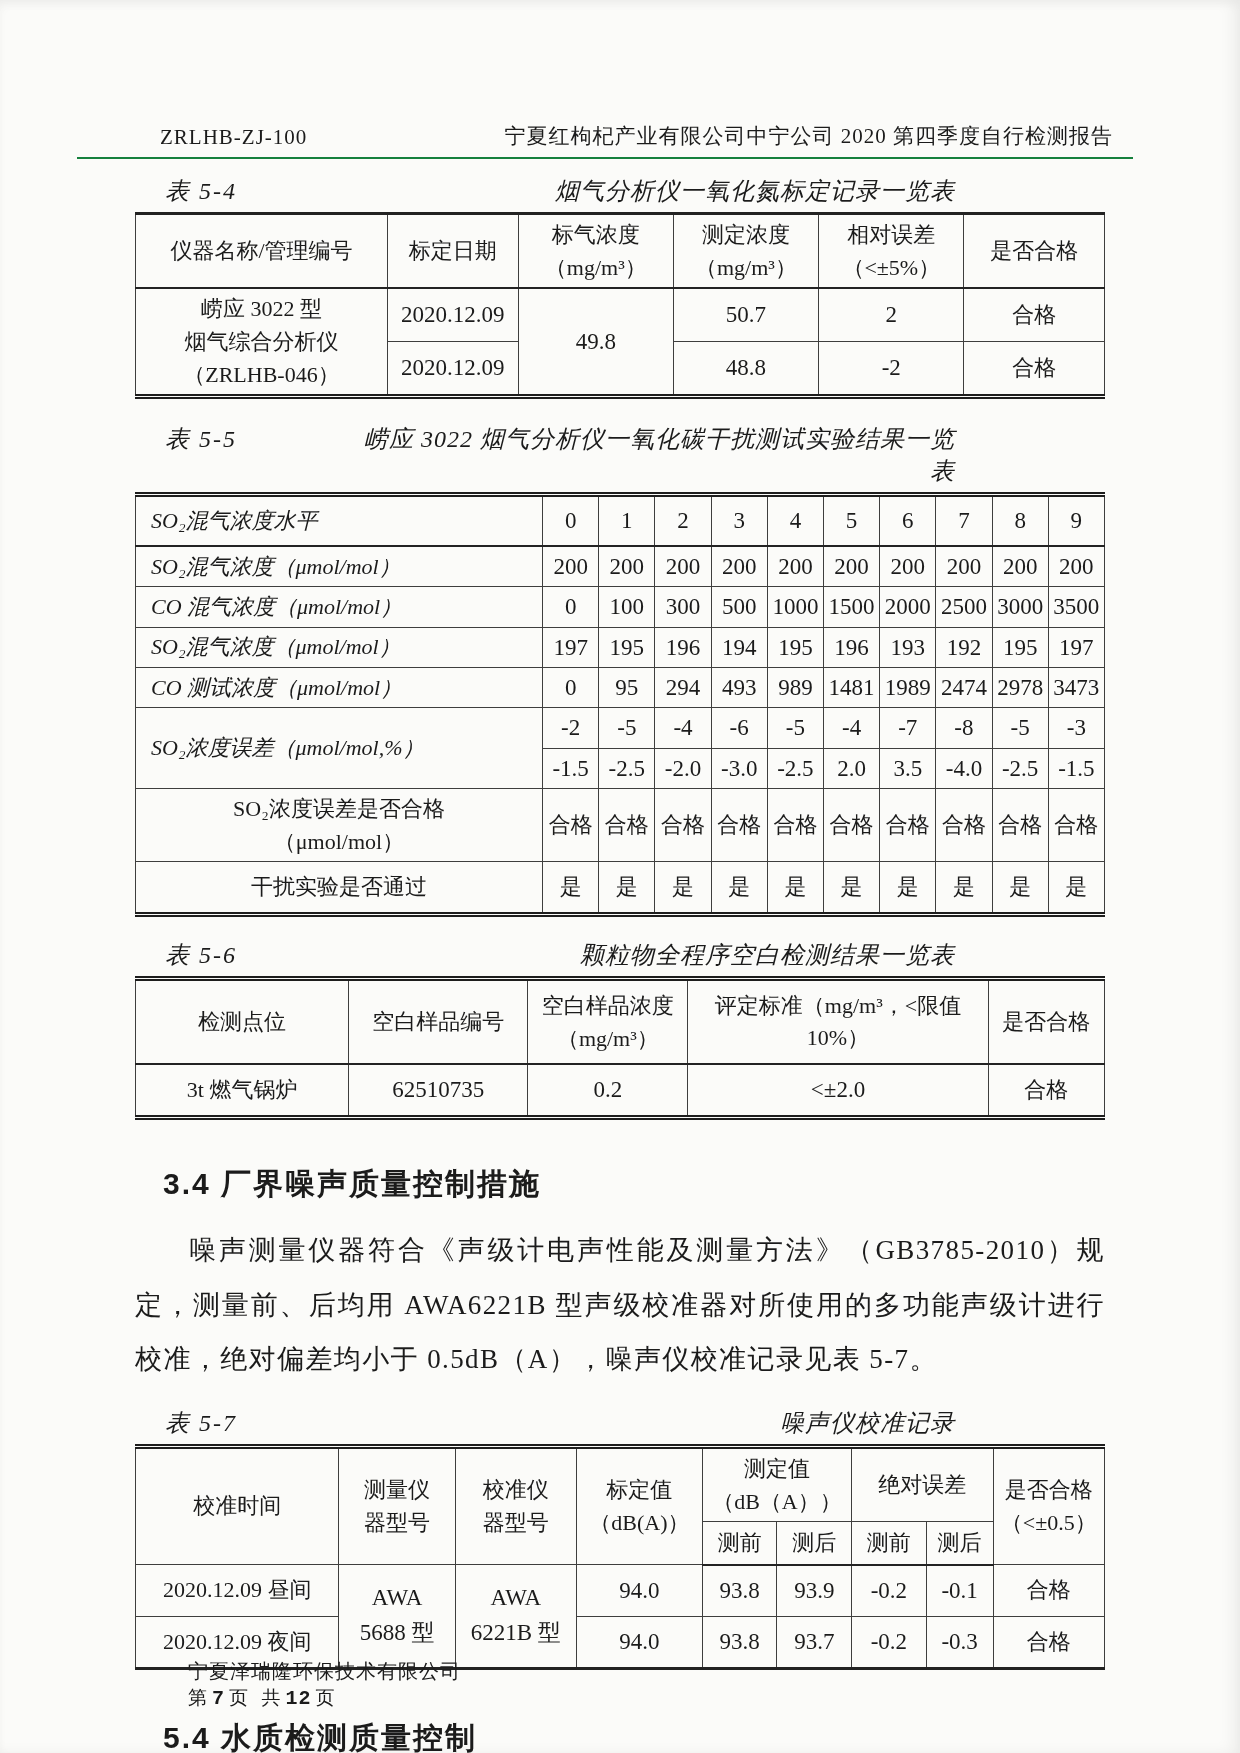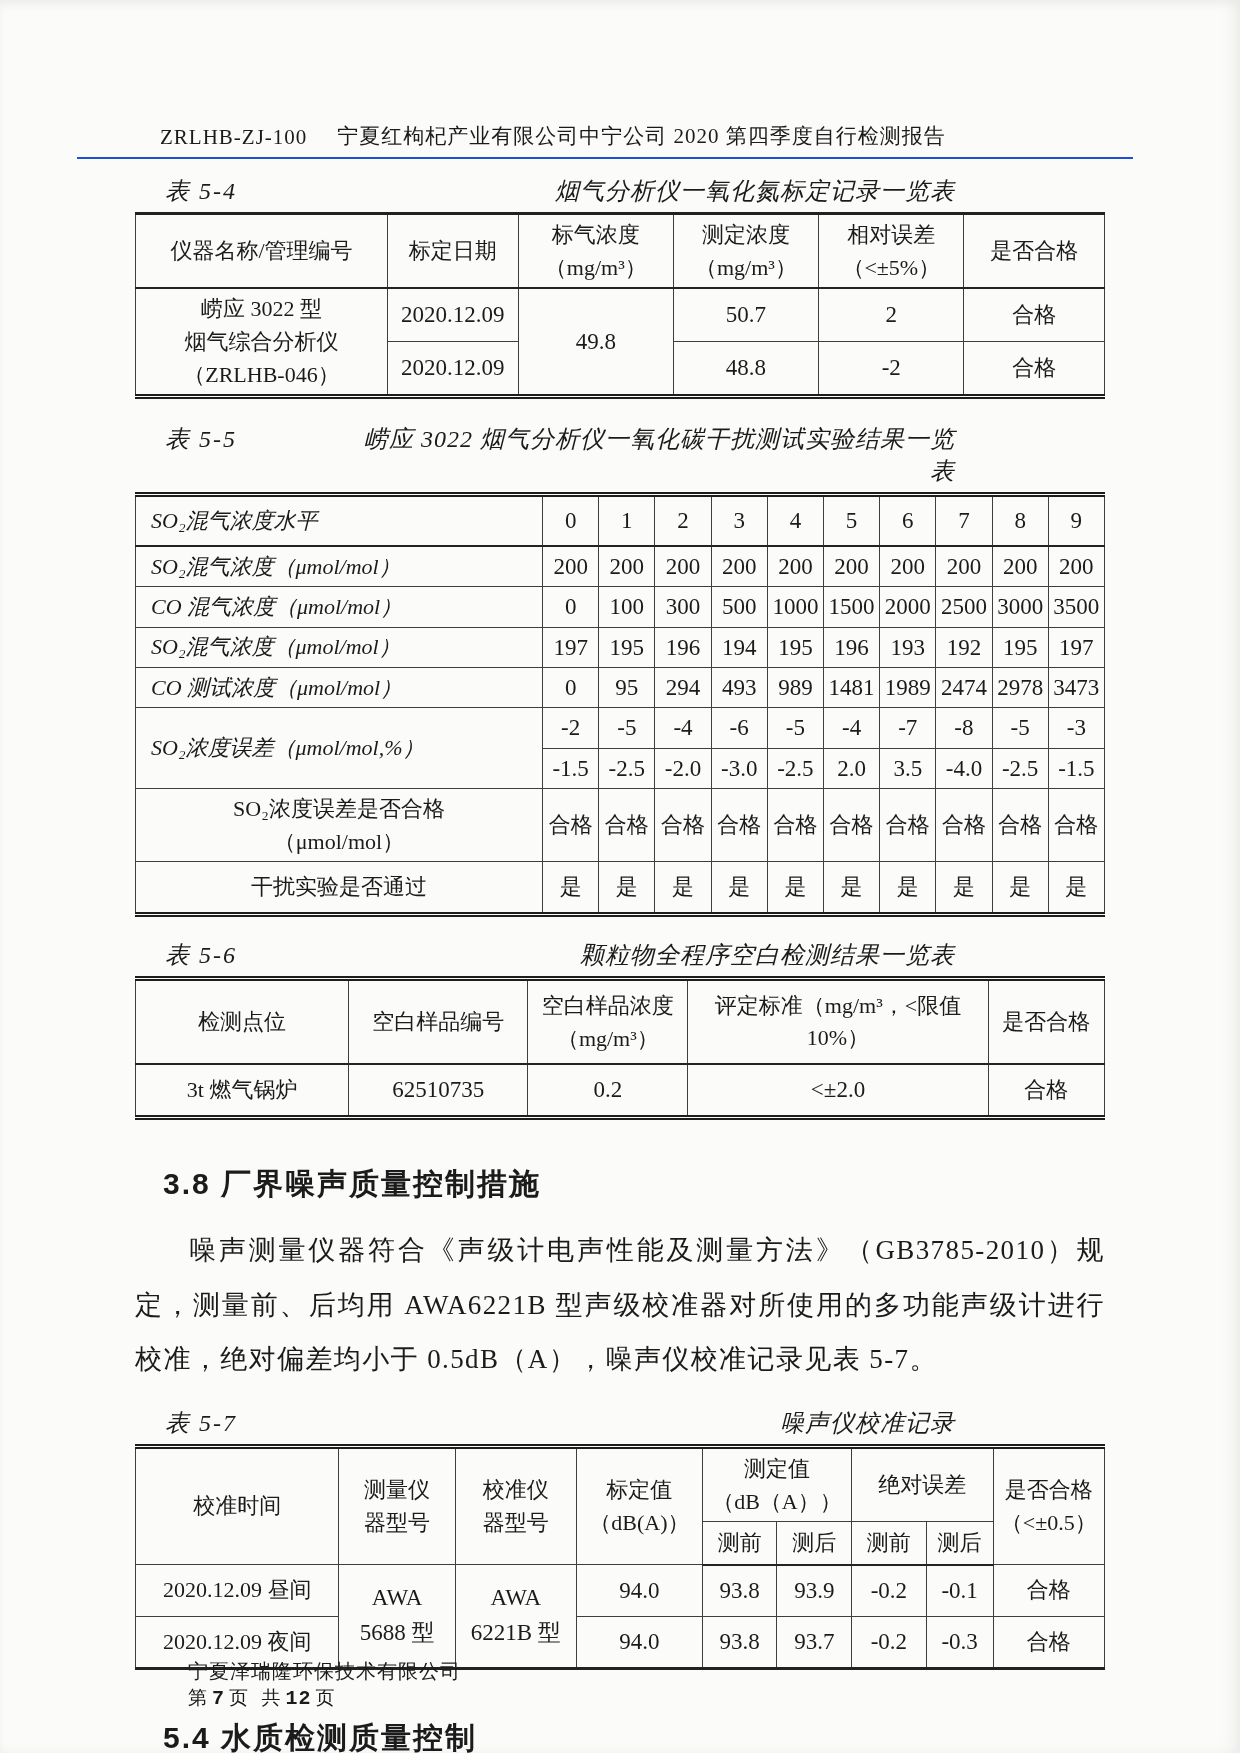--- a/index.html
+++ b/index.html
@@ -12,25 +12,25 @@
     font-family:"Liberation Serif","DejaVu Serif",serif;
     color:#1b1b1b;
     box-shadow:inset -8px 0 14px rgba(0,0,0,0.05), inset 0 5px 10px rgba(0,0,0,0.03);
     overflow:hidden;
   }
   
   .page-header{
     display:flex;align-items:flex-end;
     margin:0 -28px 16px -58px;
     padding:0 20px 7px 83px;
-    border-bottom:2px solid #1d4ed8;
+    border-bottom:2px solid #15803d;
     font-size:21px;letter-spacing:1px;
   }
   .doc-number{white-space:nowrap;margin-right:30px;}
-  .header-title{flex:1;text-align:left;white-space:nowrap;}
+  .header-title{flex:1;text-align:right;white-space:nowrap;}
   
   .caption{display:flex;align-items:baseline;font-size:24px;margin:6px 0 5px 0;font-style:italic;}
   .cap-label{margin-left:30px;width:190px;letter-spacing:2px;}
   .cap-title{flex:1;text-align:right;letter-spacing:1px;padding-right:150px;}
   
   table{width:100%;border-collapse:collapse;table-layout:fixed;}
   td{border:1px solid #3e3e3e;text-align:center;vertical-align:middle;
      padding:3px 3px;font-size:22px;line-height:1.45;}
   .num{font-size:23px;}
   .t54{border-top:3px solid #222;border-bottom:5px double #1d1d1d;}
@@ -306,21 +306,21 @@
       <tr class="drow">
         <td>3t 燃气锅炉</td>
         <td class="num">62510735</td>
         <td class="num">0.2</td>
         <td class="num">&lt;±2.0</td>
         <td>合格</td>
       </tr>
     </tbody>
   </table>
 
-  <div class="section-heading">3.8 厂界噪声质量控制措施</div>
+  <div class="section-heading">3.4 厂界噪声质量控制措施</div>
   <div class="body-paragraph">噪声测量仪器符合《声级计电声性能及测量方法》（GB3785-2010）规定，测量前、后均用 AWA6221B 型声级校准器对所使用的多功能声级计进行校准，绝对偏差均小于 0.5dB（A），噪声仪校准记录见表 5-7。</div>
 
   <div class="caption cap57">
     <span class="cap-label">表 5-7</span>
     <span class="cap-title">噪声仪校准记录</span>
   </div>
 
   <table class="t57">
     <colgroup>
       <col style="width:21%">

